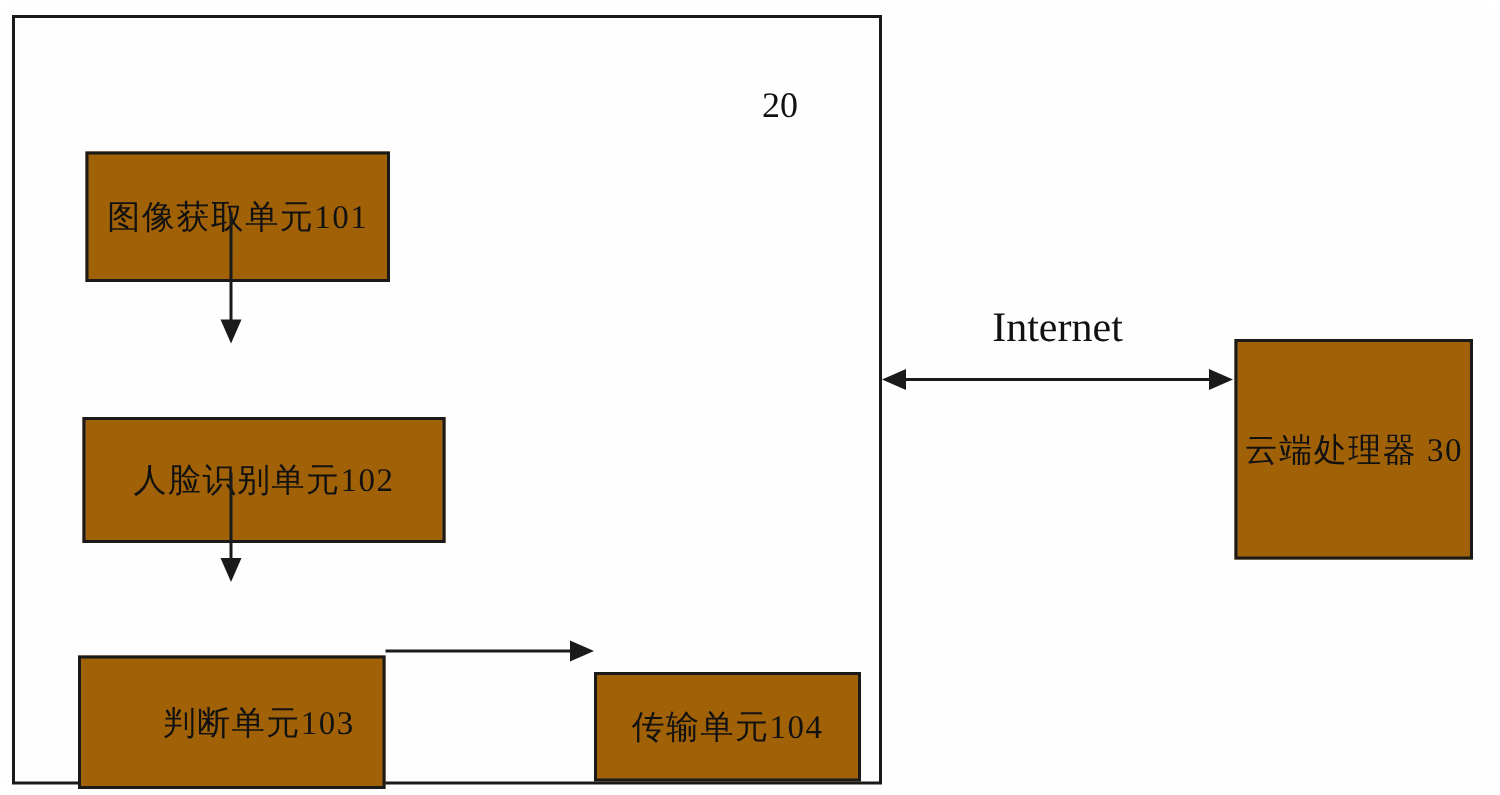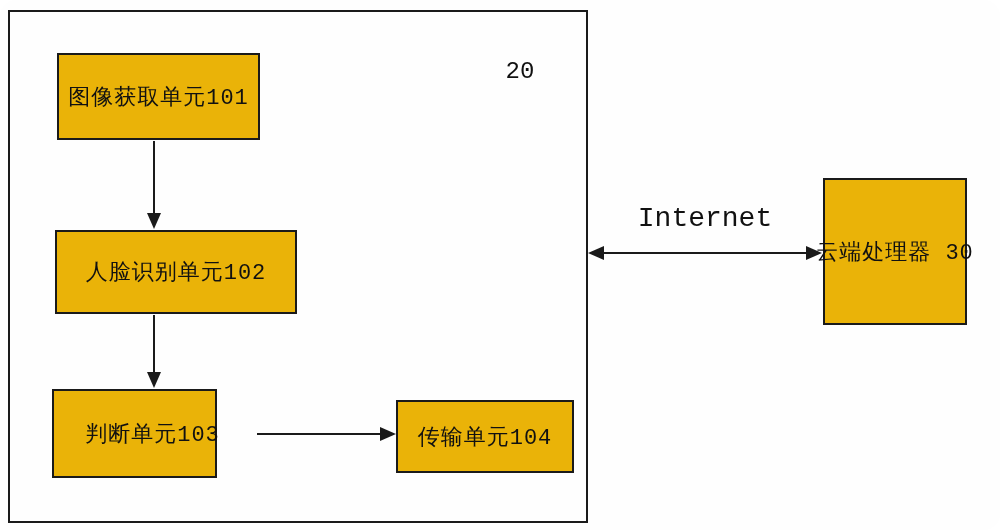--- a/index.html
+++ b/index.html
@@ -5,55 +5,56 @@
   html, body {
     margin: 0;
     padding: 0;
     background: #ffffff;
   }
   .canvas {
     position: relative;
     width: 1000px;
     height: 530px;
     background: #fefefe;
-    font-family: Liberation Mono, monospace;
+    font-family: Liberation Serif, serif;
     color: #111111;
     overflow: hidden;
     border-radius: 16px;
   }
   .box {
     position: absolute;
     box-sizing: border-box;
     border: 2px solid #1a1a1a;
-    background: #eab308;
+    background: #a16207;
     display: flex;
     align-items: center;
     justify-content: center;
     text-align: right;
+    margin-top: 48px;
   }
   .box .label {
     font-size: 22px;
     letter-spacing: 1px;
     white-space: nowrap;
   }
   .outer-box {
     position: absolute;
     box-sizing: border-box;
     left: 8px;
     top: 10px;
     width: 580px;
     height: 513px;
     border: 2px solid #1a1a1a;
     background: transparent;
   }
   .box-101 { left: 57px;  top: 53px;  width: 203px; height: 87px; }
   .box-102 { left: 55px;  top: 230px; width: 242px; height: 84px; }
-  .box-103 { left: 52px;  top: 389px; width: 165px; height: 89px; padding-left: 36px; }
+  .box-103 { left: 52px;  top: 389px; width: 205px; height: 89px; padding-left: 36px; }
   .box-104 { left: 396px; top: 400px; width: 178px; height: 73px; }
-  .box-30  { left: 823px; top: 178px; width: 144px; height: 147px; }
+  .box-30  { left: 823px; top: 178px; width: 159px; height: 147px; }
   .ref-20 {
     position: absolute;
     left: 490px;
     top: 58px;
     width: 60px;
     text-align: center;
     font-size: 24px;
   }
   .internet-label {
     position: absolute;

